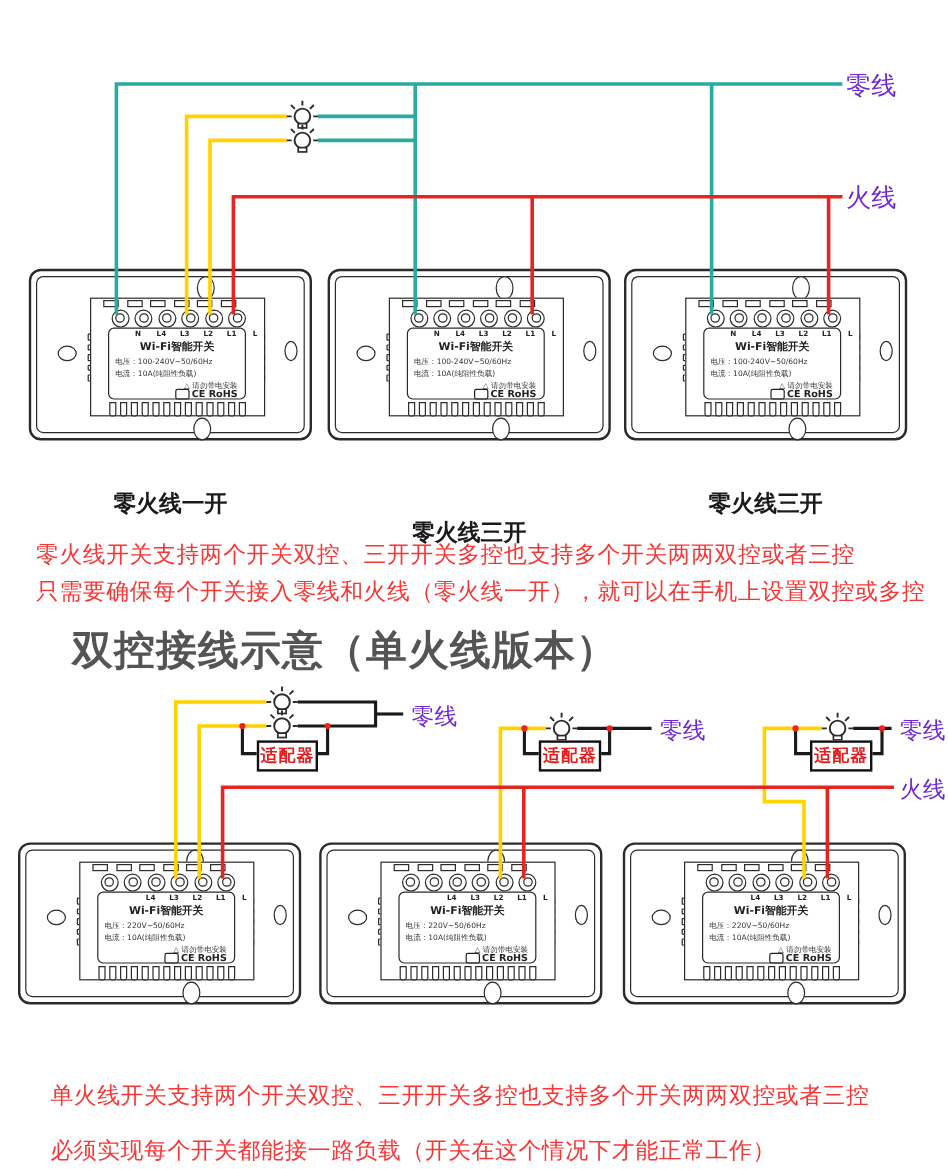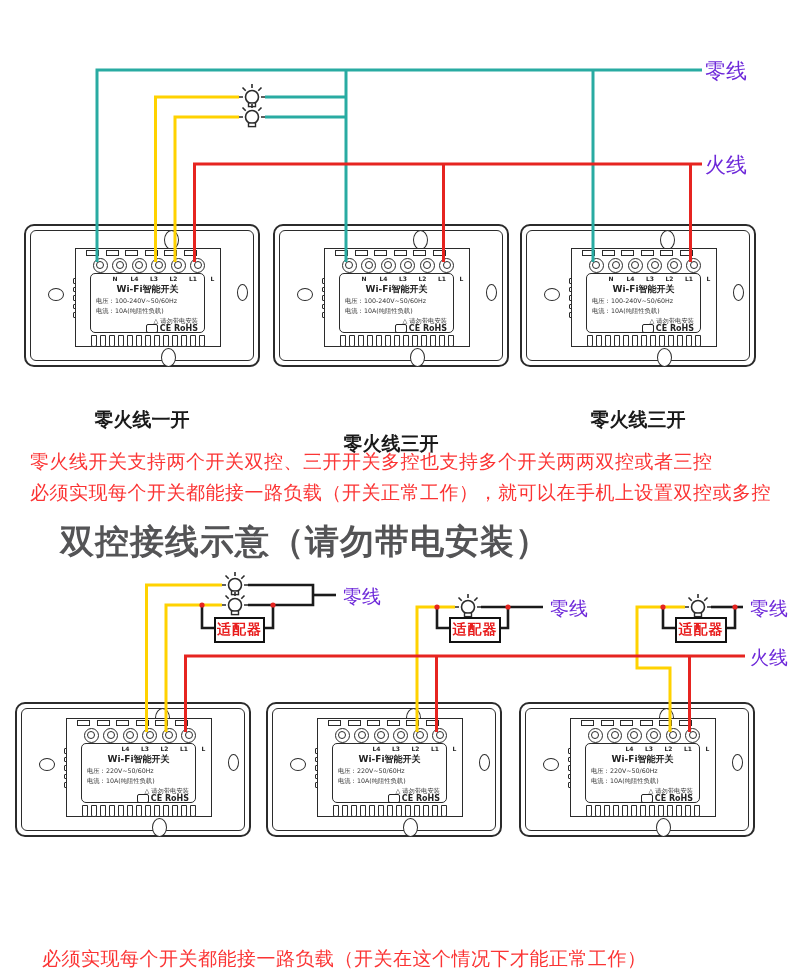--- a/index.html
+++ b/index.html
@@ -32,41 +32,42 @@
   .certlogo{display:inline-block;width:10px;height:7px;border:1.3px solid #222;border-radius:2px;}
   .fins{position:absolute;left:15px;top:86px;display:flex;gap:3px;}
   .fins div{width:6px;height:12px;border:1.2px solid #2b2b2b;border-radius:0 0 2px 2px;background:#fff;box-sizing:border-box;}
   svg#wires{position:absolute;left:0;top:0;z-index:5;pointer-events:none;}
 </style>
 </head>
 <body>
 
 <div id="canvas">
 
-  <div class="title" style="left:60px;top:519px;">双控接线示意（请勿带电安装）</div>
+  <div class="title" style="left:60px;top:519px;">双控接线示意（单火线版本）</div>
 
   <div class="wire-label" style="left:705px;top:57px;">零线</div>
   <div class="wire-label" style="left:705px;top:151px;">火线</div>
 
   <div class="caption" style="left:57px;top:407px;">零火线一开</div>
   <div class="caption" style="left:306px;top:407px;margin-top:24px;">零火线三开</div>
   <div class="caption" style="left:553px;top:407px;">零火线三开</div>
 
   <div class="note" style="left:30px;top:449px;">零火线开关支持两个开关双控、三开开关多控也支持多个开关两两双控或者三控</div>
-  <div class="note" style="left:30px;top:480px;">必须实现每个开关都能接一路负载（开关正常工作），就可以在手机上设置双控或多控</div>
+  <div class="note" style="left:30px;top:480px;">只需要确保每个开关接入零线和火线（零火线一开），就可以在手机上设置双控或多控</div>
 
   <div class="wire-label small" style="left:343px;top:584px;">零线</div>
   <div class="wire-label small" style="left:550px;top:596px;">零线</div>
   <div class="wire-label small" style="left:750px;top:596px;">零线</div>
   <div class="wire-label small" style="left:750px;top:645px;">火线</div>
 
   <div class="adapter" style="left:214px;top:617px;width:47px;height:22px;">适配器</div>
   <div class="adapter" style="left:449px;top:617px;width:48px;height:22px;">适配器</div>
   <div class="adapter" style="left:675px;top:617px;width:48px;height:22px;">适配器</div>
 
+  <div class="note" style="left:42px;top:900px;">单火线开关支持两个开关双控、三开开关多控也支持多个开关两两双控或者三控</div>
   <div class="note" style="left:42px;top:946px;">必须实现每个开关都能接一路负载（开关在这个情况下才能正常工作）</div>
 
 <div class="panel" style="left: 24px; top: 224px; height: 143px;">
       <div class="p-inner"></div>
       <div class="oval" style="left: 138px; top: 4px; width: 13px; height: 18px;"></div>
       <div class="oval" style="left: 135px; top: 122px; width: 13px; height: 17px;"></div>
       <div class="oval" style="left: 22px; top: 62px; width: 14px; height: 11px;"></div>
       <div class="oval" style="left: 211px; top: 58px; width: 9px; height: 15px;"></div>
       <div class="stack" style="left: 47px; top: 52px;">
         <div></div>

